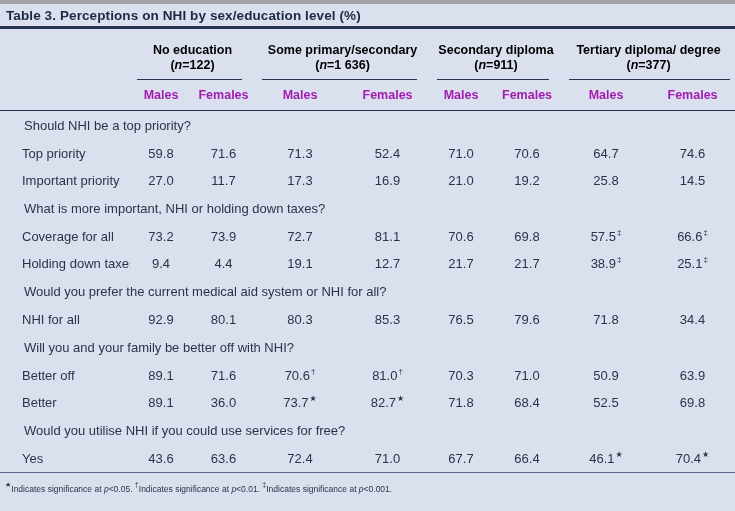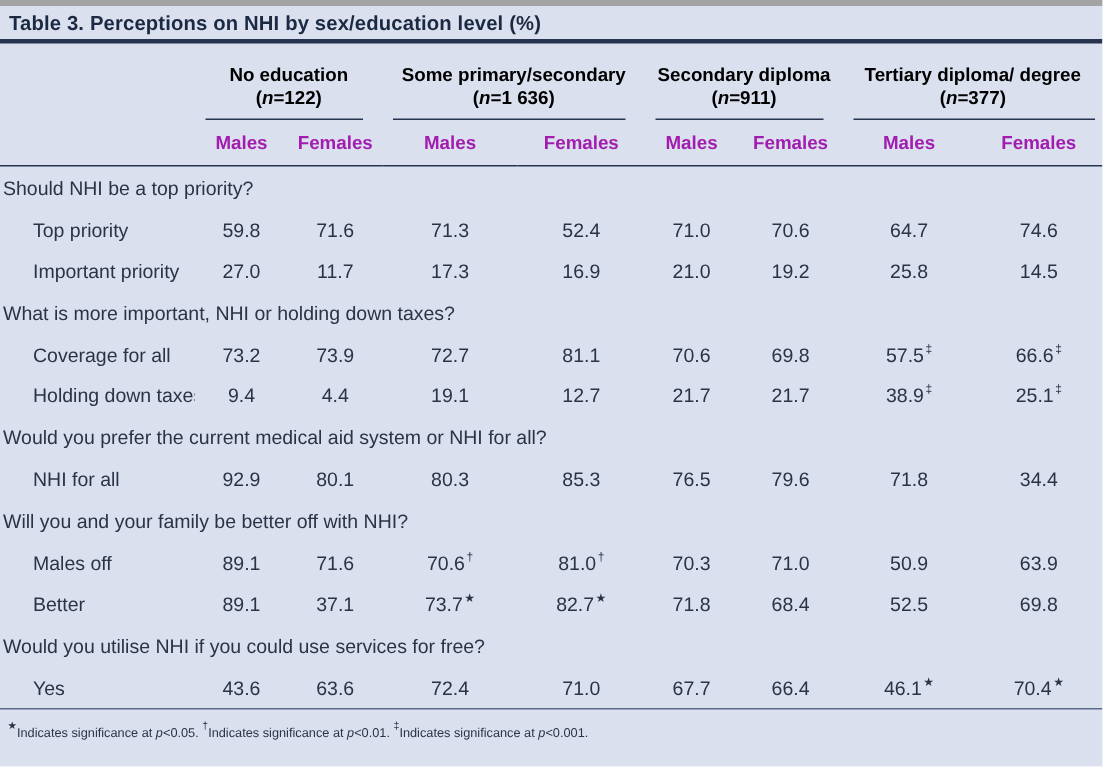--- a/index.html
+++ b/index.html
@@ -28,21 +28,21 @@
   .group-th:last-child::after{right:5px;}
   .group-name{line-height:15px;}
   .group-n{line-height:15px;}
   .sub-row th{
     height:30px;vertical-align:middle;text-align:center;
     font-weight:bold;font-size:12.5px;color:#a21caf;
     border-bottom:1.5px solid #26344f;
   }
   
   tbody td{font-size:13px;color:#2a3446;}
-  tr.q-row td{height:29px;vertical-align:middle;padding-left:2px;}
+  tr.q-row td{height:29px;vertical-align:middle;padding-left:24px;}
   tr.d-row td{height:27px;vertical-align:middle;}
   tr.d-row td.rl{padding-left:22px;margin-top:48px;}
   tr.d-row td.v{text-align:center;}
   sup.sig{font-size:8px;position:relative;top:-1px;line-height:0;margin-left:1px;}
   
   .footnote{
     border-top:1px solid #5a6a8c;
     margin-top:0;padding:7px 6px 0 5px;
     font-size:8.5px;color:#2a3446;line-height:11px;
   }
@@ -160,34 +160,34 @@
           <td class="v">85.3</td>
           <td class="v">76.5</td>
           <td class="v">79.6</td>
           <td class="v">71.8</td>
           <td class="v">34.4</td>
         </tr>
         <tr class="q-row">
           <td colspan="9">Will you and your family be better off with NHI?</td>
         </tr>
         <tr class="d-row">
-          <td class="rl">Males off</td>
+          <td class="rl">Better off</td>
           <td class="v">89.1</td>
           <td class="v">71.6</td>
           <td class="v">70.6<sup class="sig">†</sup></td>
           <td class="v">81.0<sup class="sig">†</sup></td>
           <td class="v">70.3</td>
           <td class="v">71.0</td>
           <td class="v">50.9</td>
           <td class="v">63.9</td>
         </tr>
         <tr class="d-row">
           <td class="rl">Better</td>
           <td class="v">89.1</td>
-          <td class="v">37.1</td>
+          <td class="v">36.0</td>
           <td class="v">73.7<sup class="sig">★</sup></td>
           <td class="v">82.7<sup class="sig">★</sup></td>
           <td class="v">71.8</td>
           <td class="v">68.4</td>
           <td class="v">52.5</td>
           <td class="v">69.8</td>
         </tr>
         <tr class="q-row">
           <td colspan="9">Would you utilise NHI if you could use services for free?</td>
         </tr>

